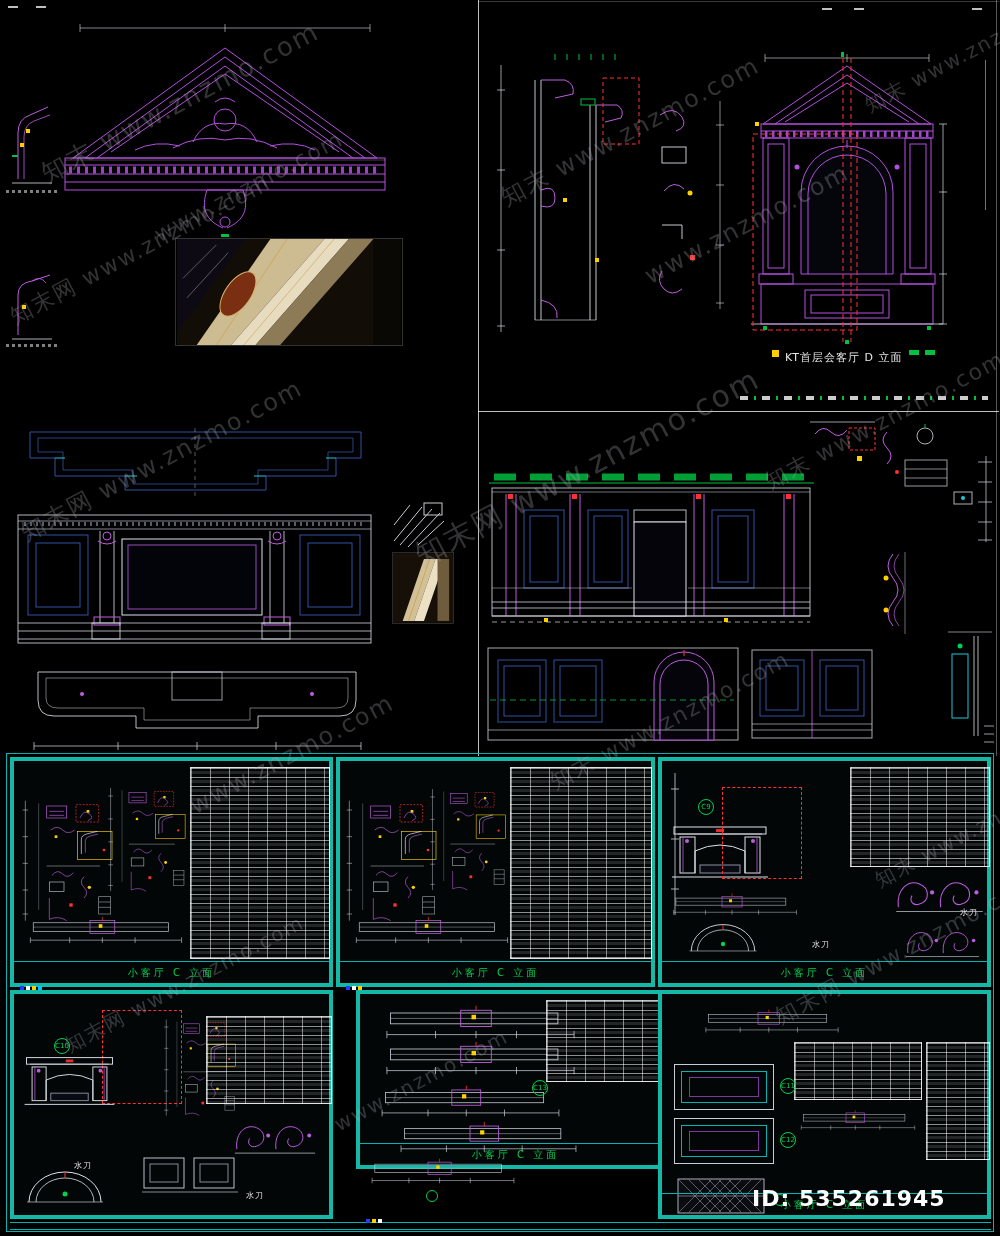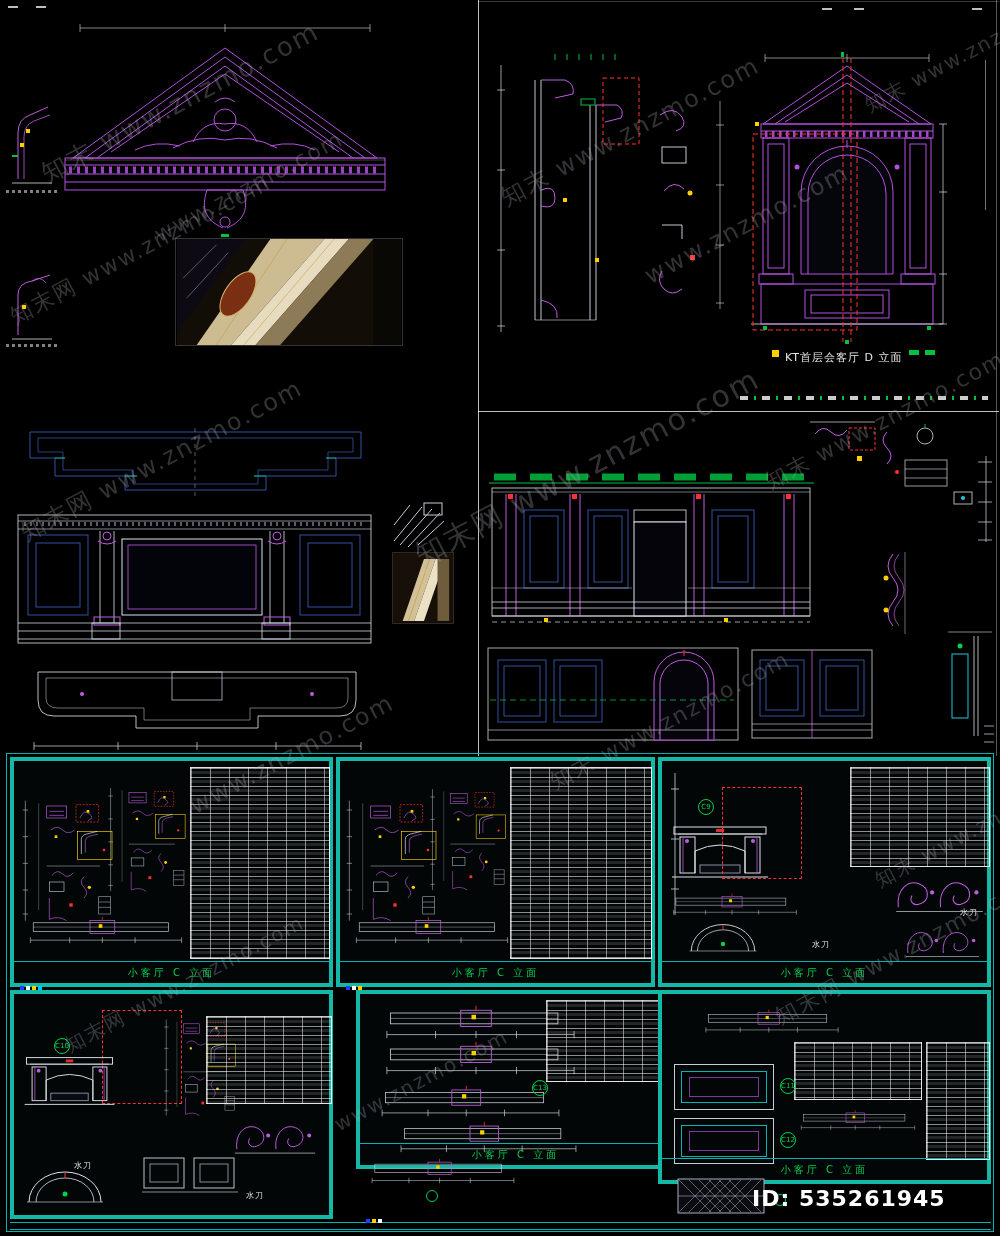--- a/index.html
+++ b/index.html
@@ -624,21 +624,21 @@
     <div class="detail-circle" style="left:172px;top:86px">C13</div>
     <div class="detail-circle" style="left:66px;top:196px;width:12px;height:12px"></div>
     <div class="abs" style="left:6px;top:214px">
       <span class="sw" style="background:#2040ff"></span><span class="sw" style="background:#ffd000"></span><span class="sw" style="background:#ffffff"></span>
     </div>
     <div class="caption-band">
         <span>小客厅 C 立面</span>
       </div>
   </div>
 
-  <div class="panel" style="left:658px;top:990px;width:333px;height:194px">
+  <div class="panel" style="left:658px;top:990px;width:333px;height:229px">
     <svg class="abs" style="left:40px;top:12px" width="140" height="30" viewBox="0 0 220 40">
         <use href="#sym-molding-row"></use>
       </svg>
     <div class="cad-table" style="left:132px;top:48px;width:128px;height:58px"></div>
     <div class="cad-table" style="left:264px;top:48px;width:64px;height:118px"></div>
     <div class="frame-box" style="left:12px;top:70px;width:100px;height:46px">
         <div class="frame-inner"></div>
         <div class="frame-core"></div>
       </div>
     <div class="detail-circle" style="left:118px;top:84px">C11</div>

